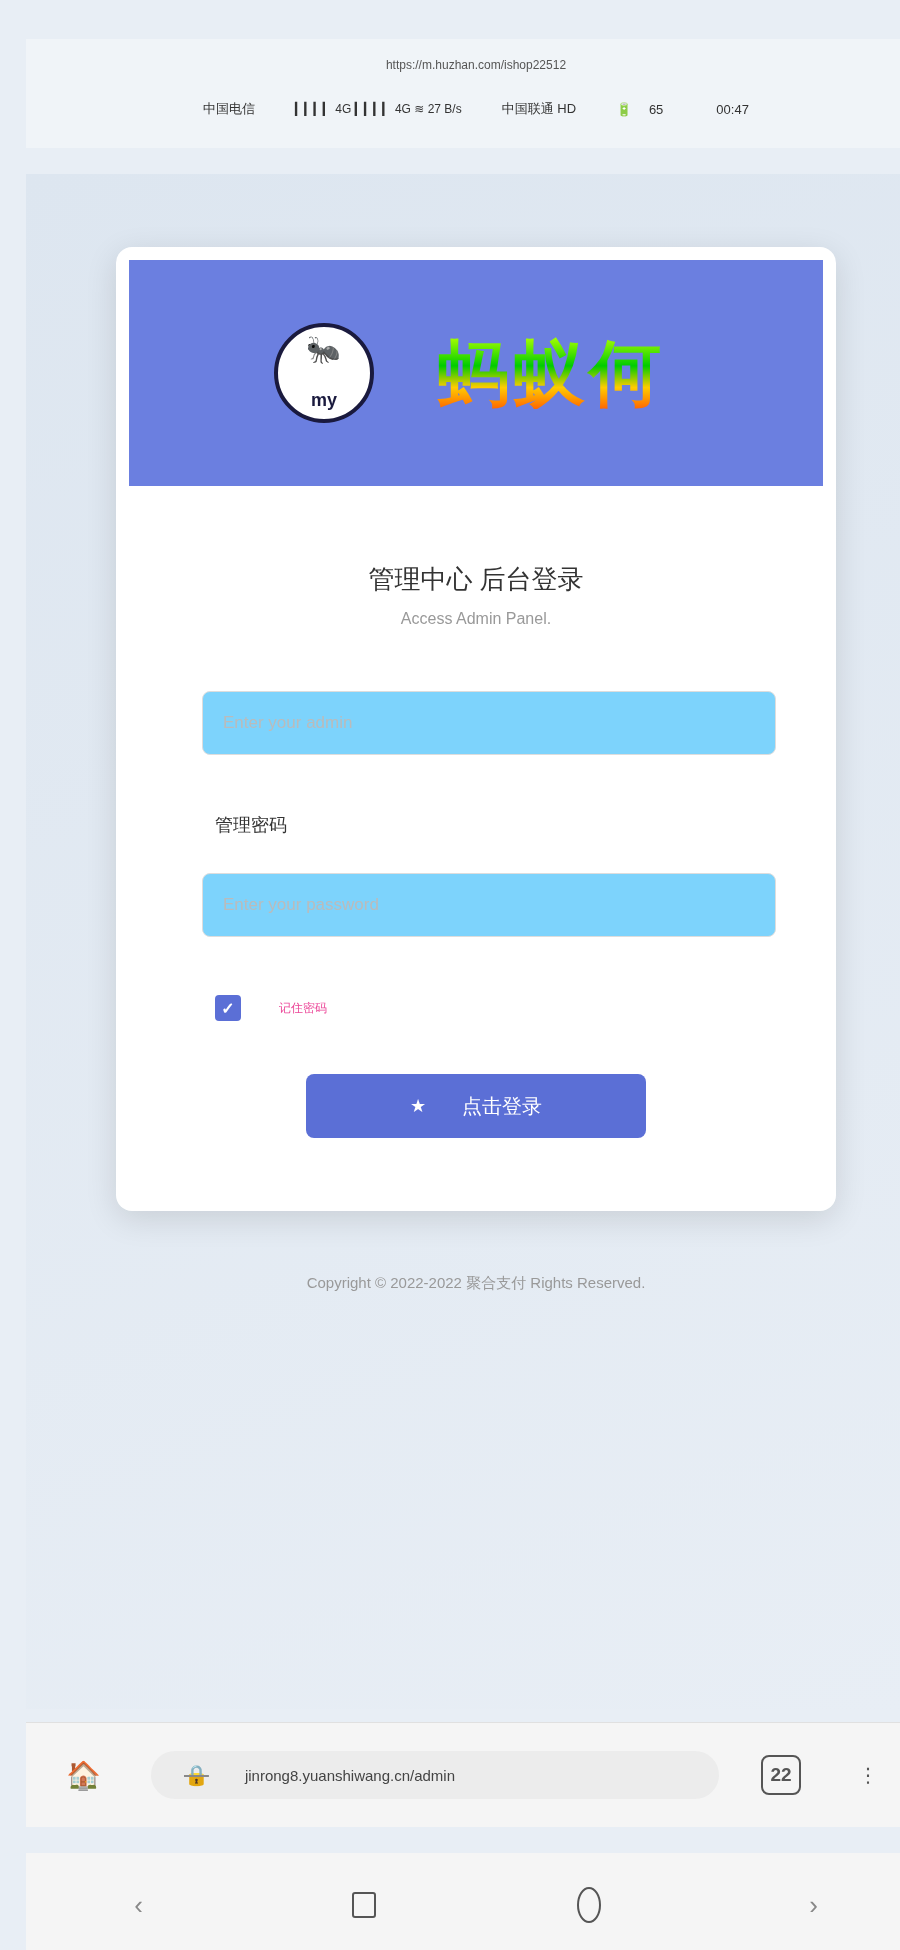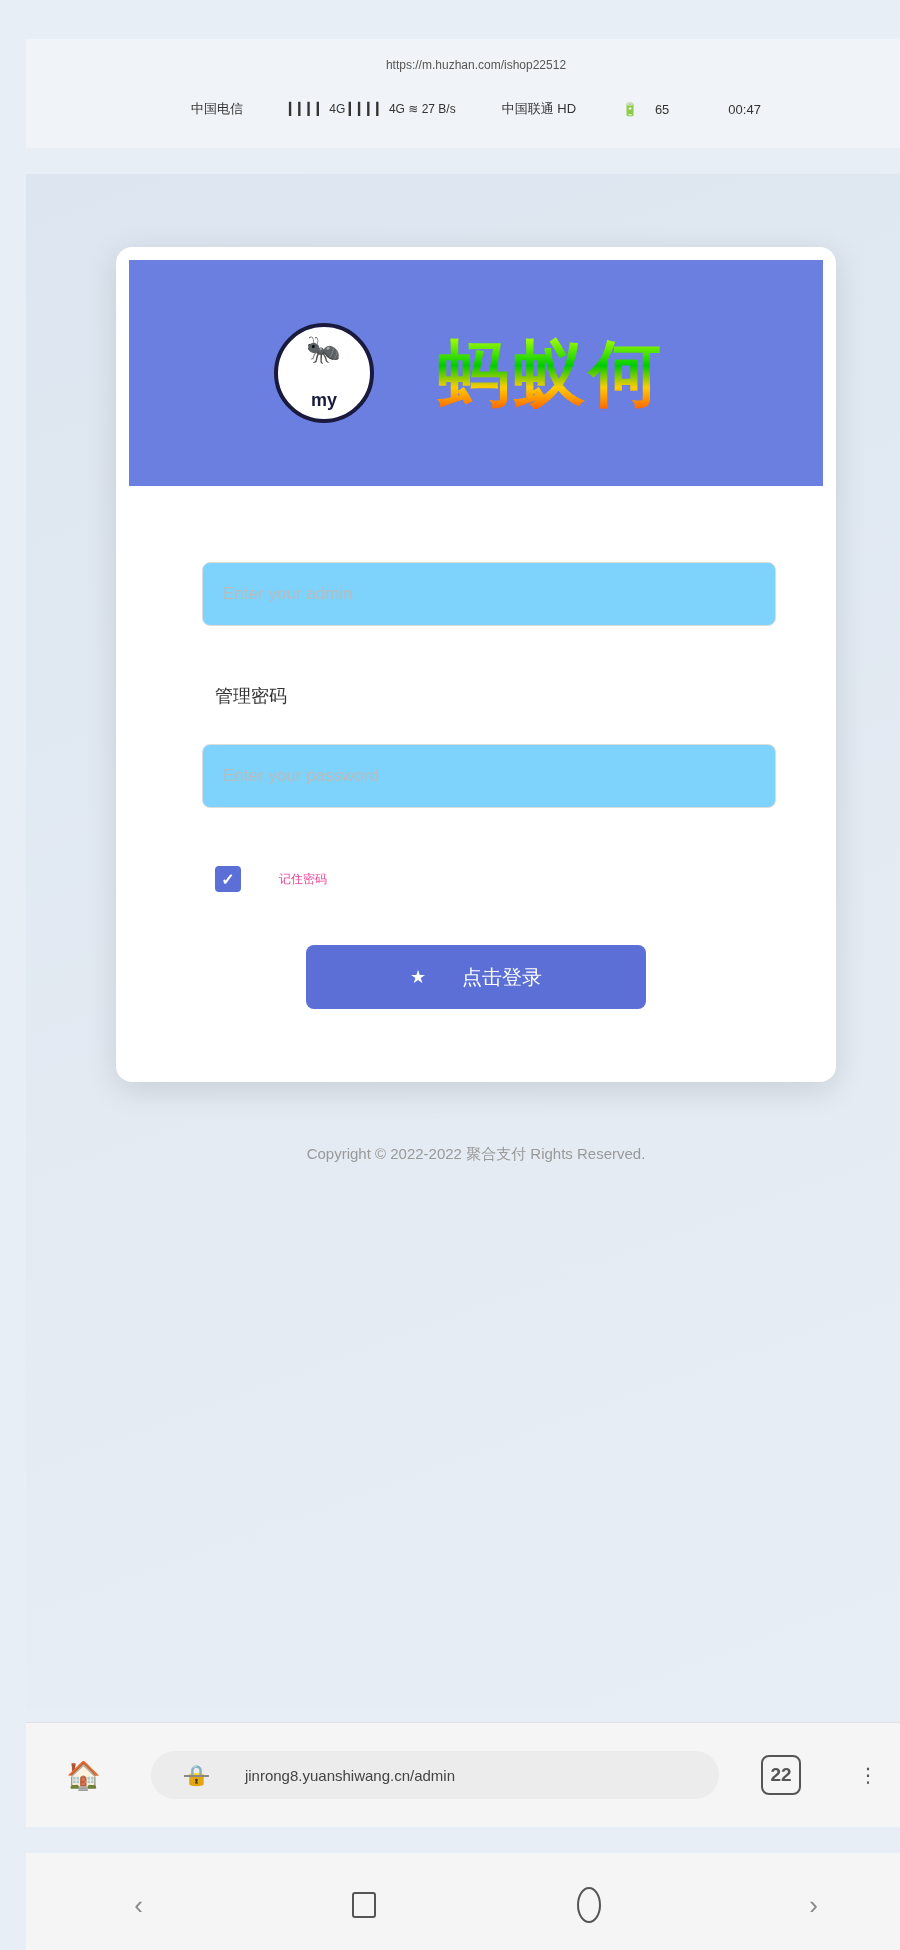--- a/index.html
+++ b/index.html
@@ -27,21 +27,21 @@
       color: #333;
     }
     .status-bar .url-bar {
       font-size: 12px;
       color: #555;
       margin-bottom: 2px;
     }
     .status-bar .status-row {
       display: flex;
       align-items: center;
-      gap: 20px;
+      gap: 14px;
       font-size: 13px;
     }
     .status-icons {
       display: flex;
       align-items: center;
       gap: 4px;
       font-size: 12px;
     }
 
     
@@ -320,20 +320,22 @@
         <span class="ant-icon">🐜</span>
         <span class="my-text">my</span>
       </div>
       <div class="logo-text-area">
         <span class="logo-chinese">蚂蚁何</span>
       </div>
     </div>
 
     <div class="form-area">
 
+      <h2 class="form-title">管理中心 后台登录</h2>
+      <p class="form-subtitle">Access Admin Panel.</p>
 
       
       <input type="text" class="form-input" placeholder="Enter your admin" style="">
 
       
       <div class="field-row">
         <label class="field-label">管理密码</label>
       </div>
       <input type="password" class="form-input" placeholder="Enter your password" style="">
 

